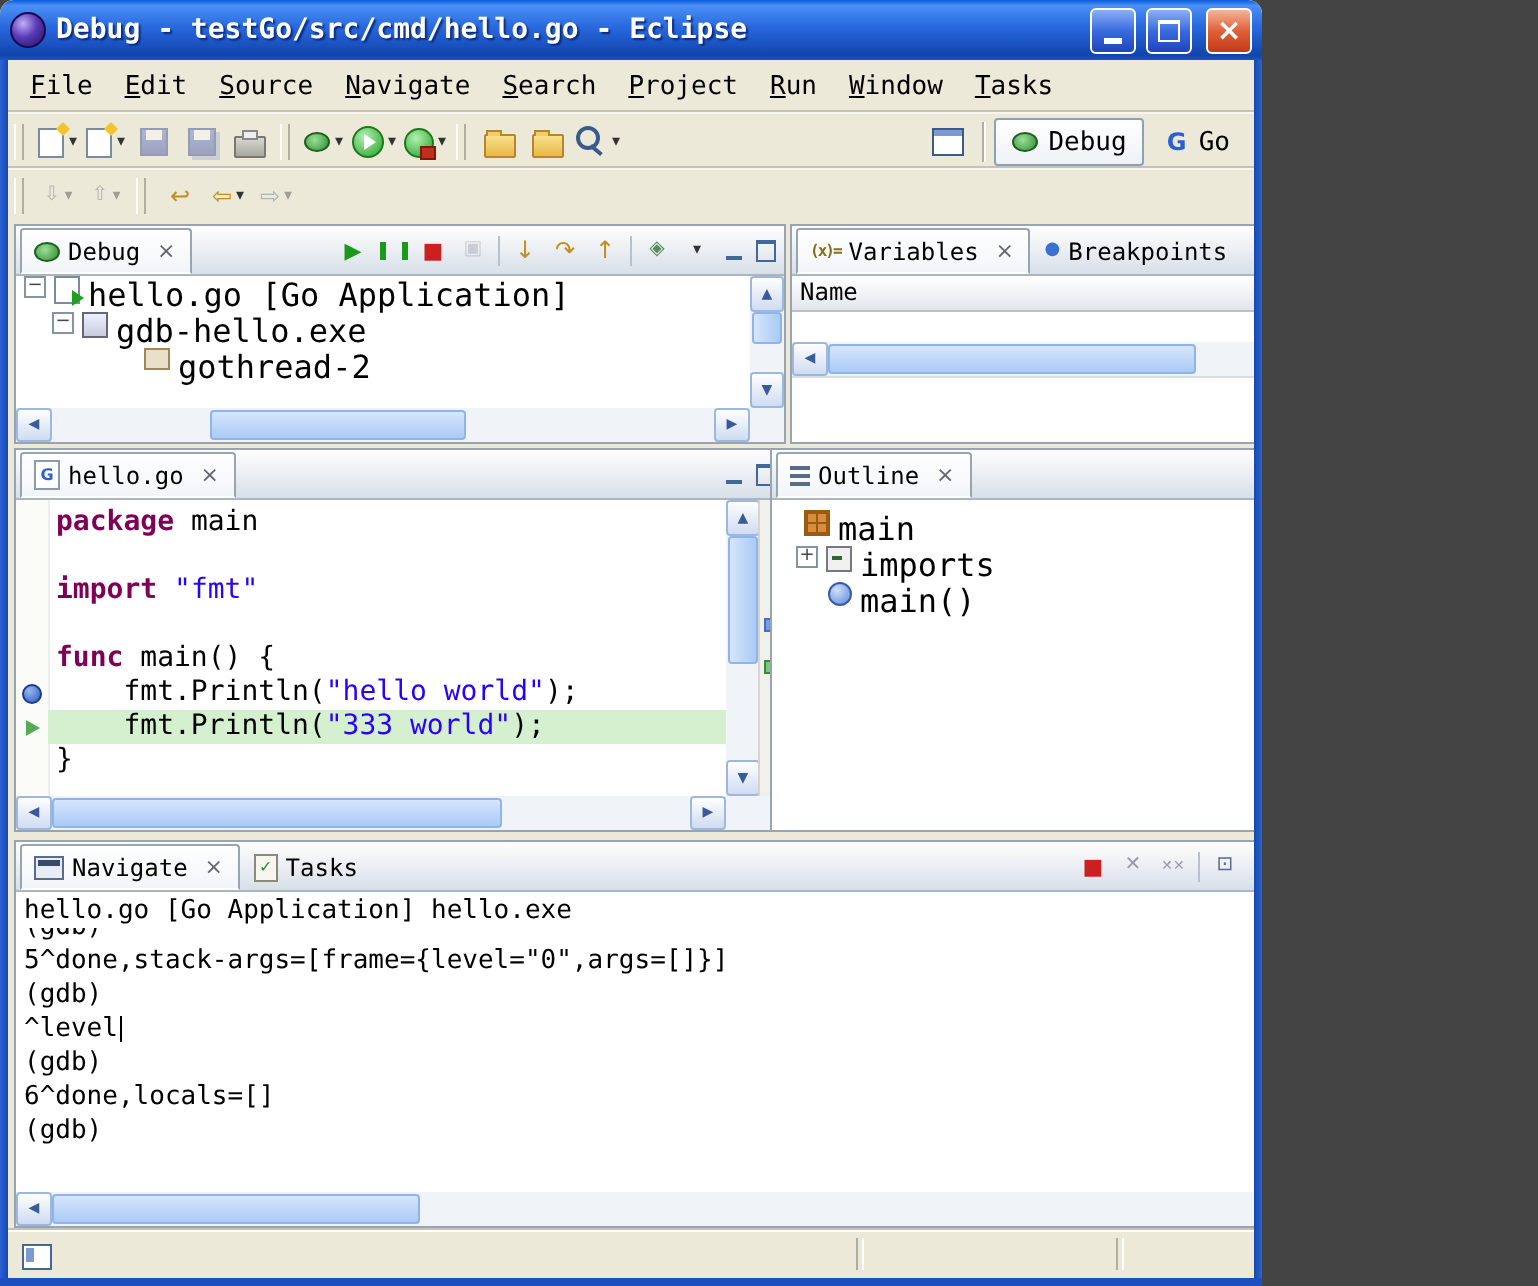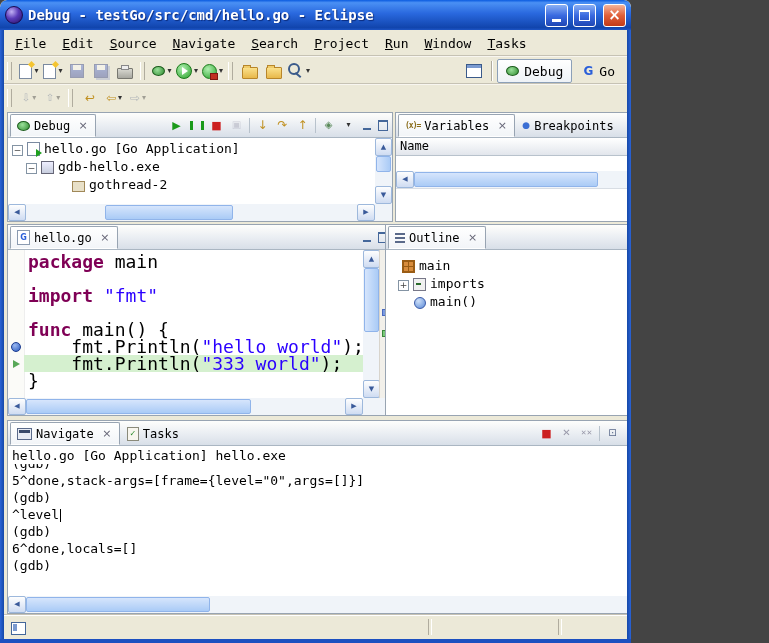--- a/index.html
+++ b/index.html
@@ -88,40 +88,40 @@
   .i-gofile{width:11px;height:13px;background:#fff;border:1px solid #8a9ab0;display:flex;align-items:center;justify-content:center}
   .i-gofile::after{content:"G";font-size:8px;font-weight:bold;color:#2b5fd9;font-family:"DejaVu Sans",sans-serif}
   .i-outline{width:10px;height:10px;background:repeating-linear-gradient(180deg,#5a6a8a 0 2px,transparent 2px 4px)}
   .i-console{width:13px;height:10px;background:#e8ecf4;border:1px solid #5a6a8a;position:relative}
   .i-console::before{content:"";position:absolute;left:1px;top:1px;right:1px;height:3px;background:#3a4a6a}
   .i-tasks{width:10px;height:12px;background:#f8f6ee;border:1px solid #8a8a7a;display:flex;align-items:center;justify-content:center}
   .i-tasks::after{content:"✓";color:#2a8a2a;font-size:8px;font-family:"DejaVu Sans",sans-serif}
   .i-pause{width:8px;height:9px;border-left:3px solid #1a9a1a;border-right:3px solid #1a9a1a}
 
   
-  .trow{height:18px;display:flex;align-items:flex-end;gap:4px;font-size:13px;white-space:nowrap}
+  .trow{height:18px;display:flex;align-items:flex-start;gap:4px;font-size:16px;white-space:nowrap}
   .exp{width:9px;height:9px;border:1px solid #8494a4;background:#fff;display:flex;align-items:center;justify-content:center;flex:0 0 auto;font-family:"DejaVu Sans",sans-serif;font-size:9px;line-height:1;color:#444}
   .exp.open::after{content:"−"}
   .exp.closed::after{content:"+"}
   .i-launch{width:11px;height:12px;background:#fff;border:1px solid #7a8aa0;position:relative;flex:0 0 auto}
   .i-launch::after{content:"";position:absolute;right:-3px;bottom:-2px;border-left:6px solid #1ea01e;border-top:4px solid transparent;border-bottom:4px solid transparent}
   .i-process{width:11px;height:11px;background:linear-gradient(#eef,#c8cede);border:1px solid #667;flex:0 0 auto}
   .i-thread{width:11px;height:9px;background:#e8e0c8;border:1px solid #a08858;flex:0 0 auto}
   .i-pkg{width:11px;height:11px;background:#d88c3c;border:1px solid #9a5c14;flex:0 0 auto;
     background-image:linear-gradient(#9a5c14 1px,transparent 1px),linear-gradient(90deg,#9a5c14 1px,transparent 1px);background-size:5px 5px}
   .i-imports{width:11px;height:11px;background:#f0f0f0;border:1px solid #778;flex:0 0 auto;position:relative}
   .i-imports::after{content:"";position:absolute;left:2px;top:4px;width:5px;height:2px;background:#2a6a2a}
   .i-func{width:10px;height:10px;border-radius:50%;background:radial-gradient(circle at 35% 30%,#cfe0f8,#5a8ad8);border:1px solid #3a5aa8;flex:0 0 auto}
 
   
   .ed-gutter{position:absolute;left:0;top:0;bottom:17px;width:16px;background:#fbfbf8;border-right:1px solid #eee;padding-top:3px}
   .gcell{height:17px;display:flex;align-items:center;justify-content:center}
   .bp-dot{width:8px;height:8px;border-radius:50%;background:radial-gradient(circle at 35% 30%,#9ab8f0,#2a5ac0);border:1px solid #1a3a90}
   .ip-arrow{width:0;height:0;border-left:7px solid #58a858;border-top:4px solid transparent;border-bottom:4px solid transparent}
-  .ed-code{position:absolute;left:16px;right:29px;top:0;bottom:17px;padding-top:3px;font-size:18px;line-height:17px;overflow:hidden}
+  .ed-code{position:absolute;left:16px;right:29px;top:0;bottom:17px;padding-top:3px;font-size:14px;line-height:17px;overflow:hidden}
   .code-line{height:17px;white-space:pre;padding-left:4px}
   .code-line.hl{background:#d5f0cf}
   .kw{color:#7f0055;font-weight:bold}
   .str{color:#2a00ff}
   .pl{color:#000}
   .ed-ruler{position:absolute;right:0;top:0;bottom:17px;width:12px;background:#f2f0ea;border-left:1px solid #d8d4cc}
   .rmark{position:absolute;left:2px;width:7px;height:5px}
   .rmark.blue{background:#7a9ae0;border:1px solid #4a6ac0;top:40%}
   .rmark.green{background:#7ac87a;border:1px solid #3a8a3a;top:54%}
 

